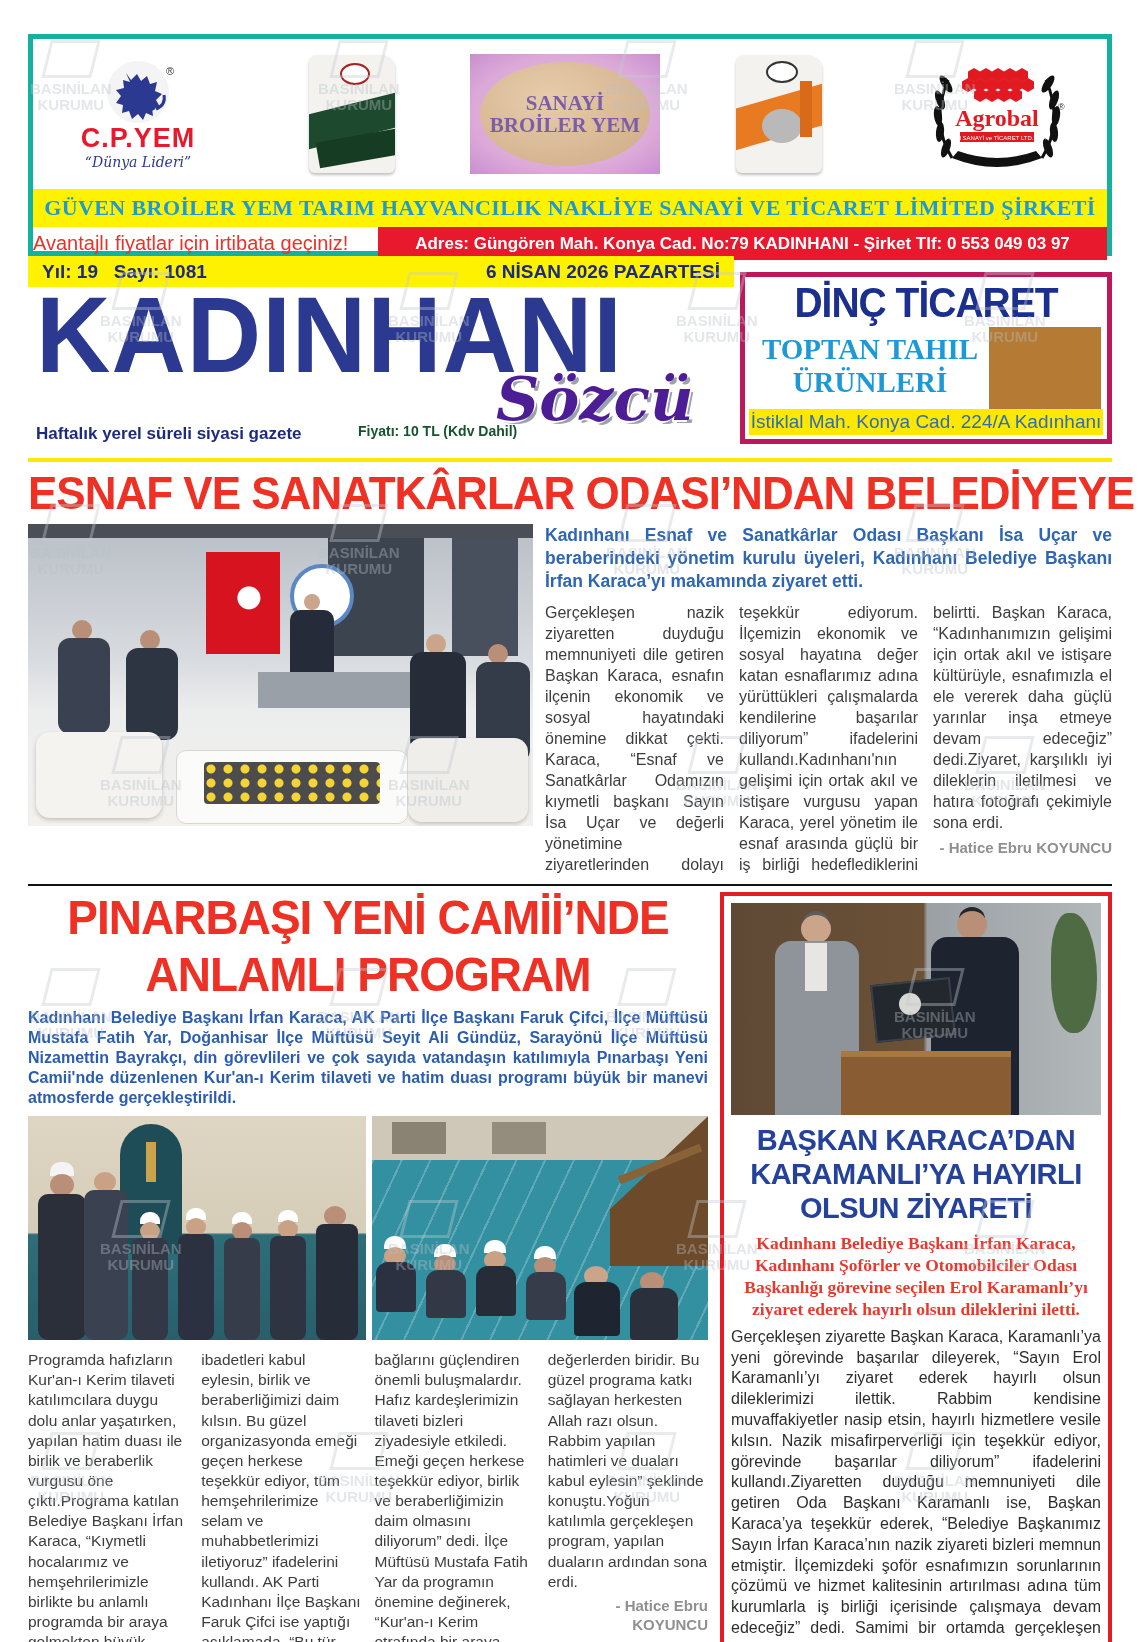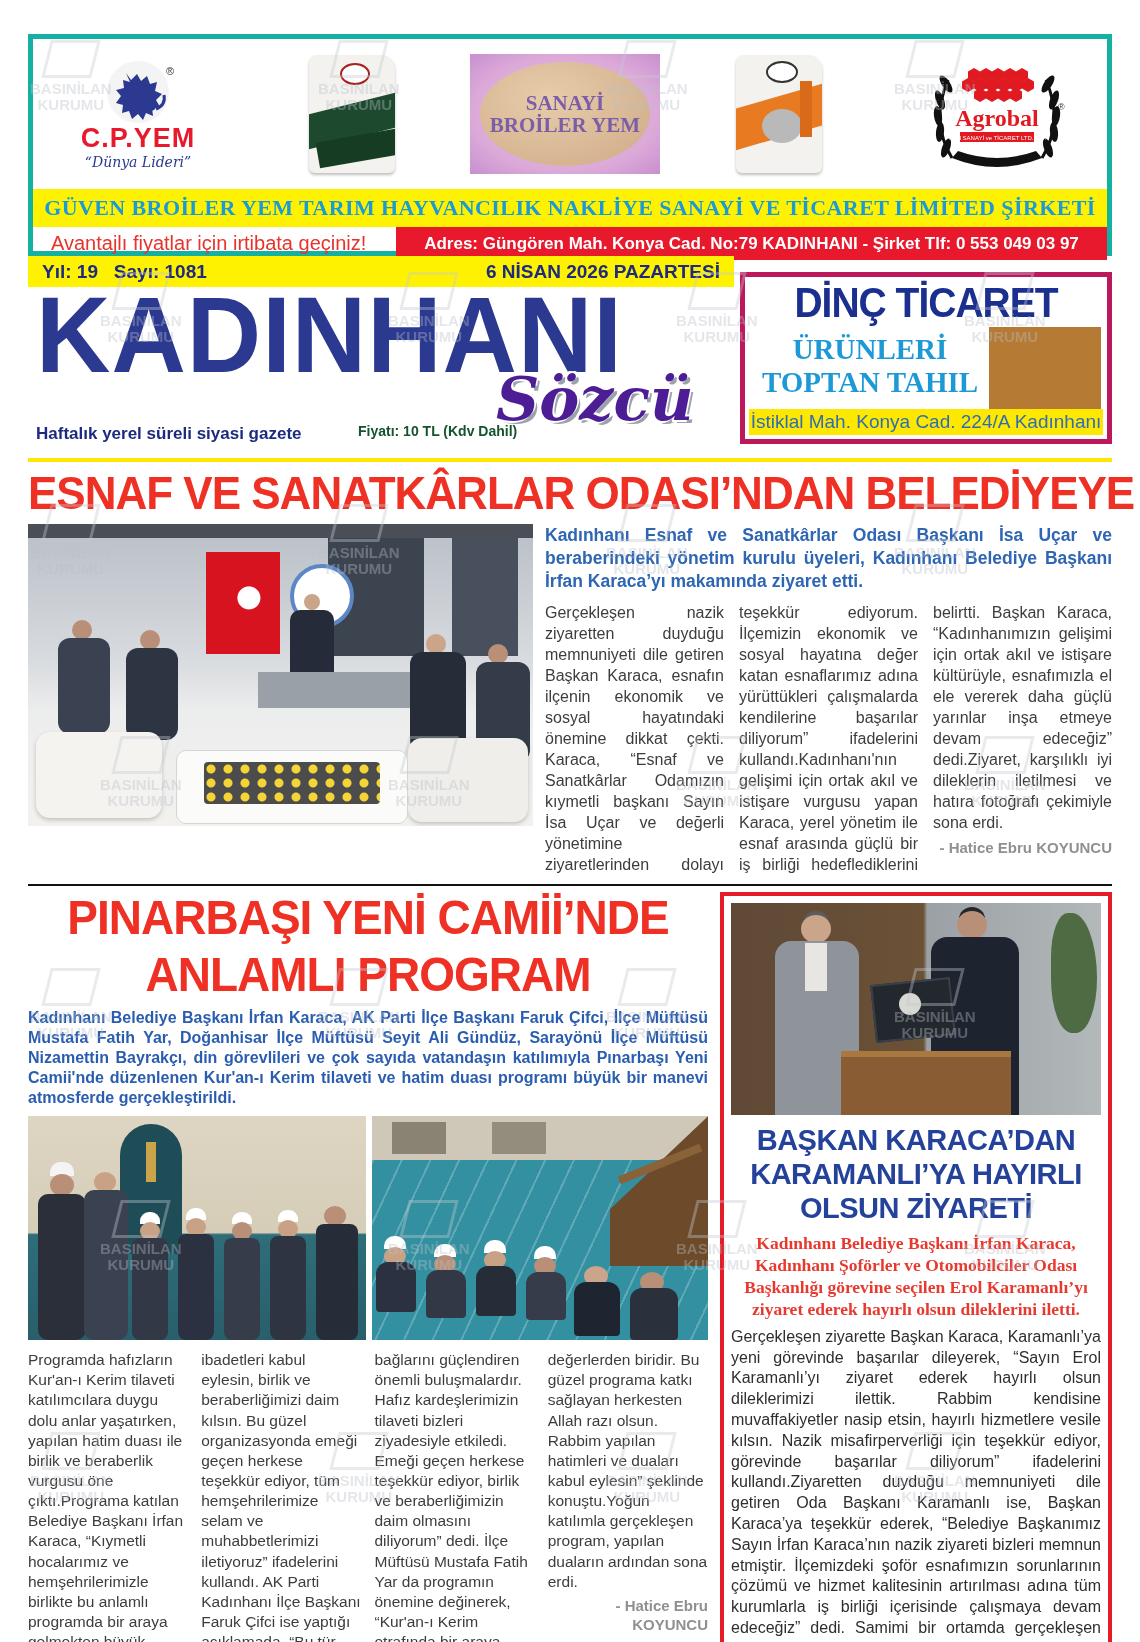--- a/index.html
+++ b/index.html
@@ -23,21 +23,21 @@
   .bag{position:relative;width:86px;height:118px;background:#f3f2ee;border-radius:8px 14px 6px 6px;
        box-shadow:0 2px 3px rgba(0,0,0,.25);overflow:hidden;}
   .oval-sign{width:190px;height:120px;background:radial-gradient(ellipse at center,#efc9e6 0%,#dba8d8 70%,#c88fd0 100%);
        display:flex;align-items:center;justify-content:center;}
   .oval-inner{width:170px;height:104px;border-radius:50%;background:radial-gradient(ellipse at 40% 35%,#e7cdaa,#cfa987);
        display:flex;align-items:center;justify-content:center;text-align:center;
        color:#7b5ea7;font-family:"Liberation Serif",serif;font-weight:bold;font-size:21px;line-height:1.05;}
   .banner{background:#fff200;height:38px;display:flex;align-items:center;justify-content:center;}
   .banner span{color:#1a9ad6;font-family:"Liberation Serif",serif;font-weight:bold;font-size:22px;letter-spacing:.4px;}
   .contactrow{display:flex;height:33px;}
-  .contact-left{flex:0 0 345px;display:flex;align-items:center;padding-left:18px;
+  .contact-left{flex:0 0 345px;display:flex;align-items:center;
        color:#e8332a;font-size:20px;}
   .contact-right{flex:1;background:#e8192d;display:flex;align-items:center;justify-content:center;
        color:#fff;font-size:17px;font-weight:bold;}
 
   
   .mastrow{position:relative;height:200px;margin-top:0;}
   .dateline{position:absolute;left:0;top:0;width:706px;height:31px;background:#fff200;
        display:flex;align-items:center;justify-content:space-between;padding:0 14px;box-sizing:border-box;
        color:#1c2b7f;font-weight:bold;font-size:19px;}
   .title{position:absolute;left:8px;top:26px;color:#2b3990;font-weight:bold;font-size:103px;
@@ -199,22 +199,22 @@
       </div>
       <div class="title">KADINHANI</div>
       <div class="script">Sözcü</div>
       <div class="mastsub">Haftalık yerel süreli siyasi gazete</div>
       <div class="mastprice">Fiyatı: 10 TL (Kdv Dahil)</div>
 
       <div class="dincbox">
         <div class="dinctitle">DİNÇ TİCARET</div>
         <div class="dincmid">
           <div class="dinclines">
+            <div>TOPTAN TAHIL</div>
             <div>ÜRÜNLERİ</div>
-            <div>TOPTAN TAHIL</div>
           </div>
           <div class="grain"></div>
         </div>
         <div class="dincaddr">İstiklal Mah. Konya Cad. 224/A Kadınhanı</div>
       </div>
     </div>
 
     <div class="yellowrule"></div>
 
     <div class="head1">ESNAF VE SANATKÂRLAR ODASI’NDAN BELEDİYEYE ZİYARET</div>

